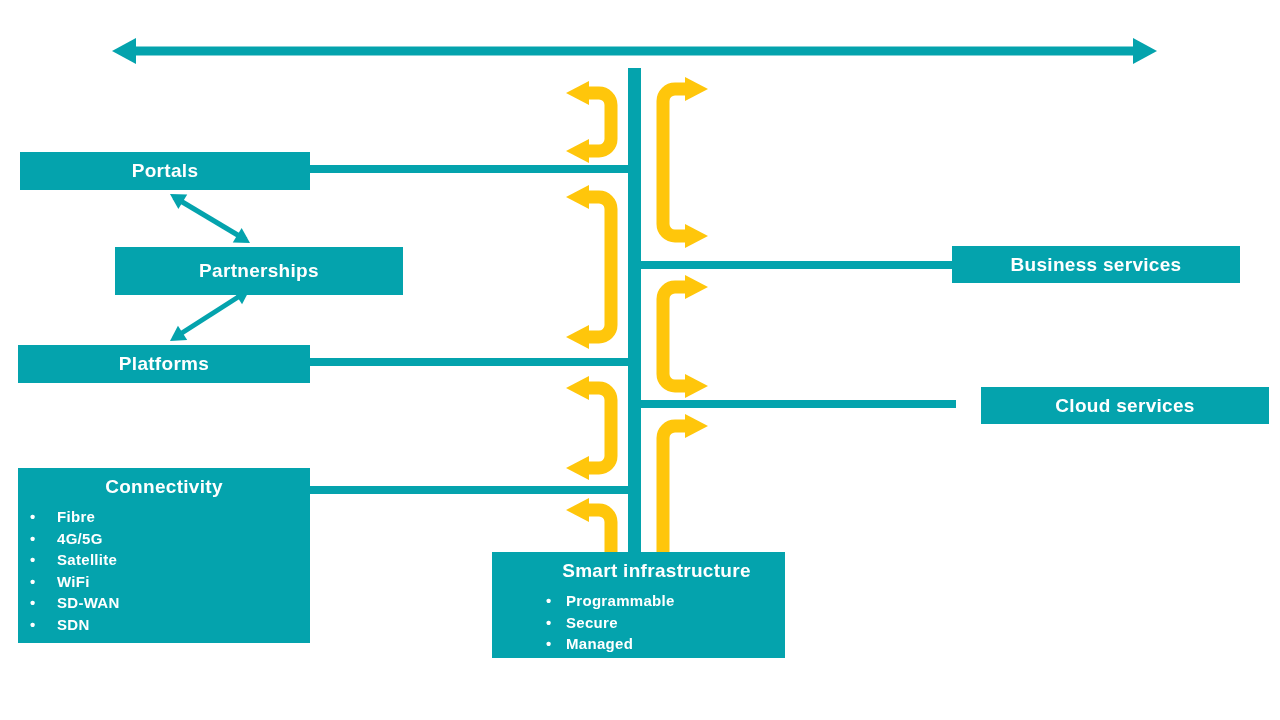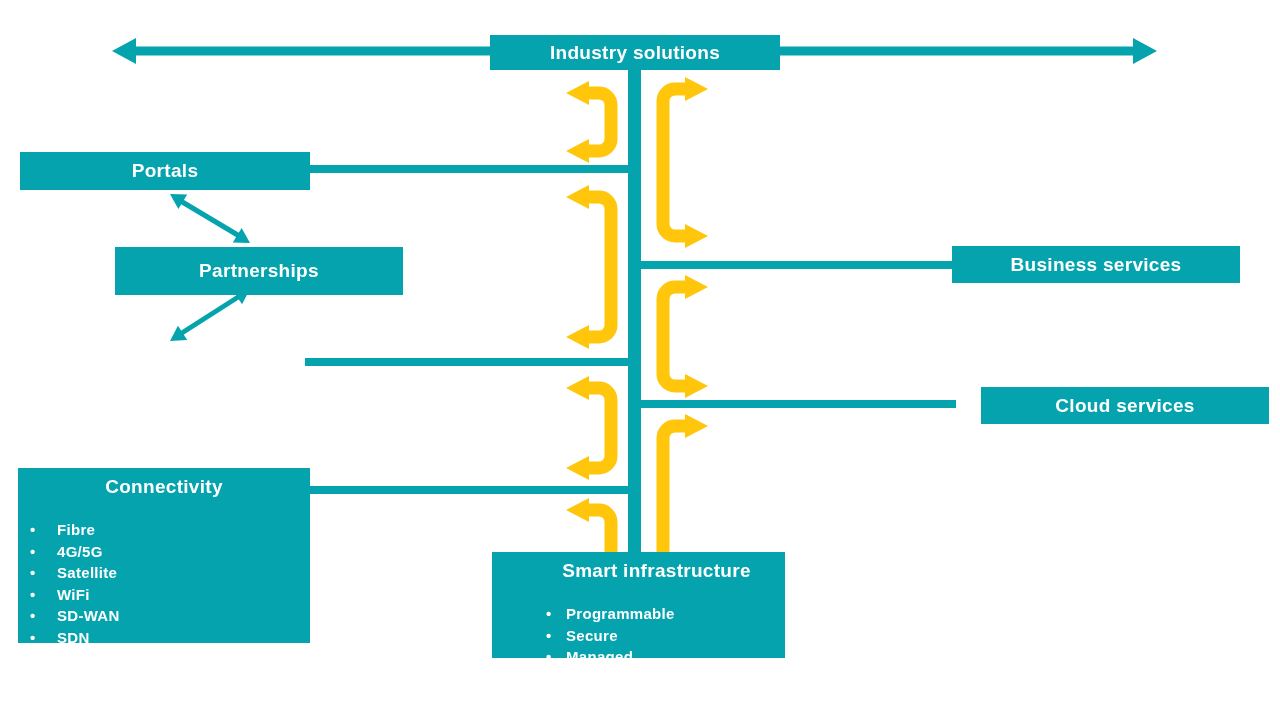--- a/index.html
+++ b/index.html
@@ -42,21 +42,21 @@
     padding-top: 8px;
   }
   .panel-title {
     font-size: 19px;
     font-weight: bold;
     text-align: center;
     letter-spacing: 0.3px;
   }
   ul.bullets {
     list-style: none;
-    margin: 21px 0 0 0;
+    margin: 8px 0 0 0;
     padding: 0;
   }
   ul.bullets li {
     position: relative;
     font-size: 15px;
     font-weight: bold;
     line-height: 21.5px;
     padding-left: 39px;
     letter-spacing: 0.3px;
   }
@@ -132,32 +132,32 @@
       <path class="yellow-stroke" d="M 686 287 H 675 A 12 12 0 0 0 663 299 V 374 A 12 12 0 0 0 675 386 H 686"></path>
       <polygon class="yellow-fill" points="708,287 685,275 685,299"></polygon>
       <polygon class="yellow-fill" points="708,386 685,374 685,398"></polygon>
     </g>
     <g>
       <path class="yellow-stroke" d="M 686 426 H 675 A 12 12 0 0 0 663 438 V 554"></path>
       <polygon class="yellow-fill" points="708,426 685,414 685,438"></polygon>
     </g>
   </svg>
 
-  <div class="node" style="left:490px; top:35px; width:290px; height:35px;">
-    <span class="node-label">Industry solutions</span>
-  </div>
 
   <div class="node" style="left:20px; top:152px; width:290px; height:38px;">
     <span class="node-label">Portals</span>
   </div>
 
   <div class="node" style="left:115px; top:247px; width:288px; height:48px;">
     <span class="node-label">Partnerships</span>
   </div>
 
+  <div class="node" style="left:18px; top:345px; width:292px; height:38px;">
+    <span class="node-label">Platforms</span>
+  </div>
 
   <div class="node panel" style="left:18px; top:468px; width:292px; height:175px;">
     <div class="panel-title">Connectivity</div>
     <ul class="bullets">
       <li>Fibre</li>
       <li>4G/5G</li>
       <li>Satellite</li>
       <li>WiFi</li>
       <li>SD-WAN</li>
       <li>SDN</li>

